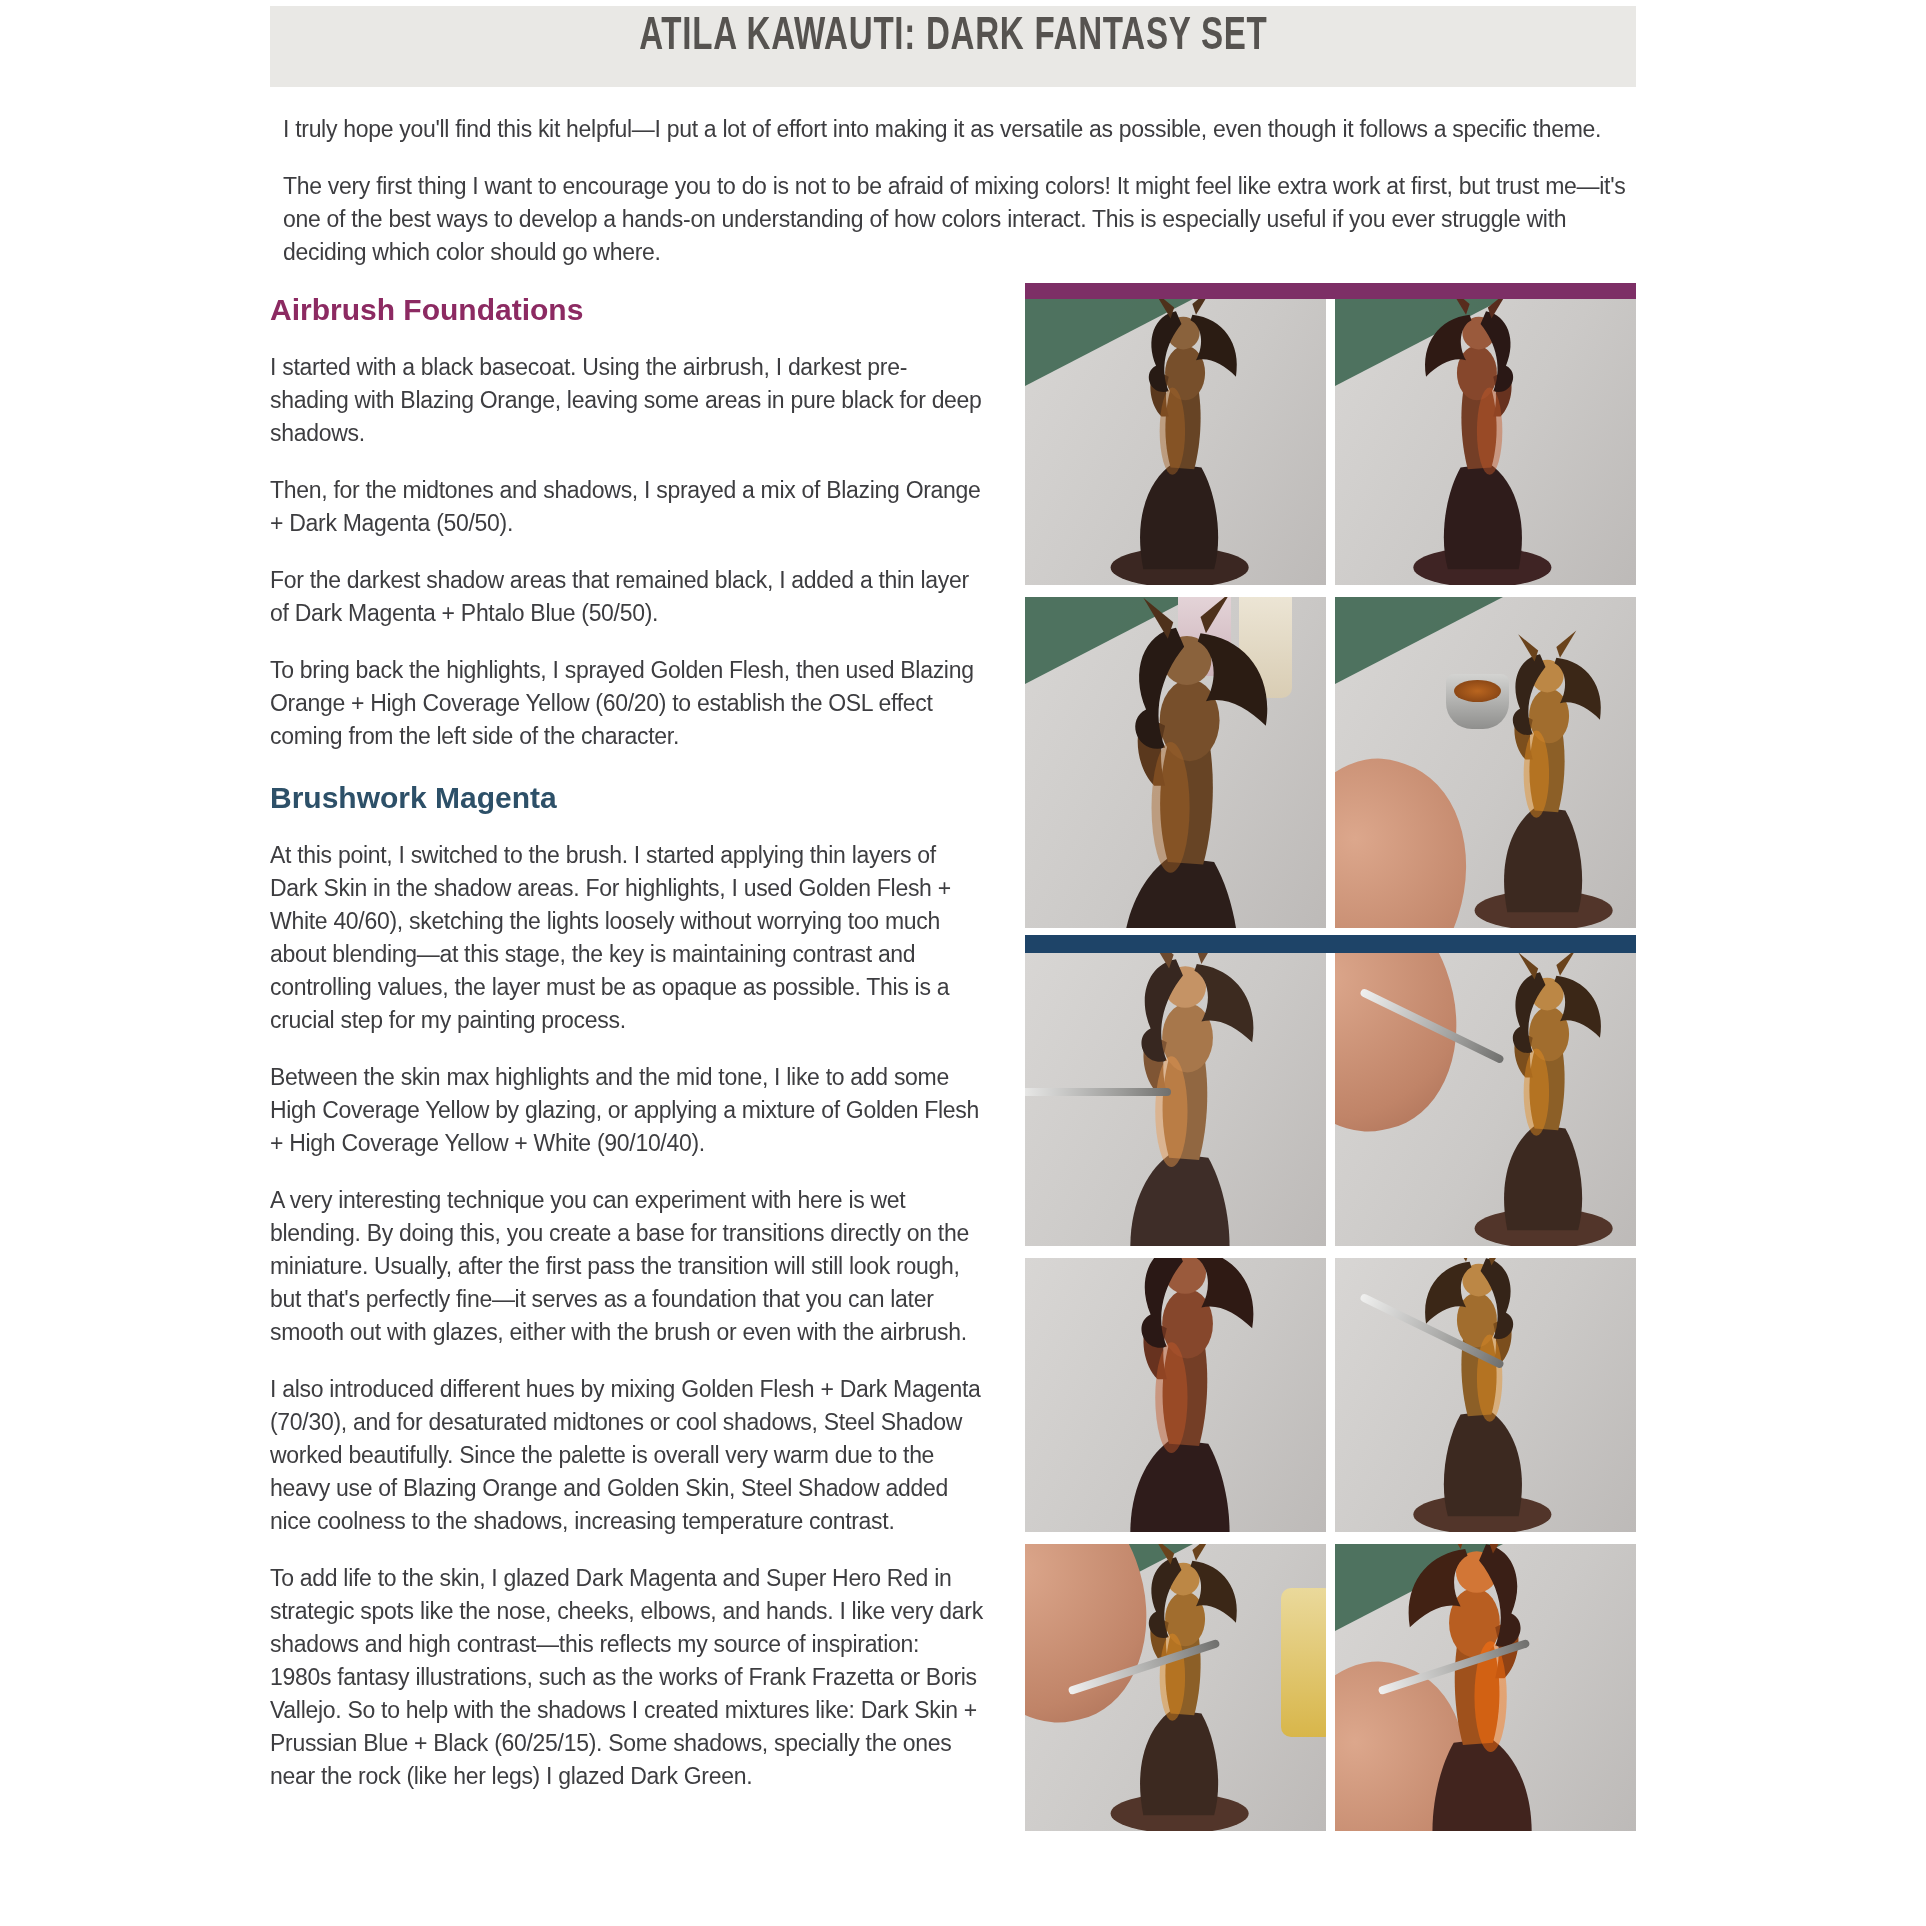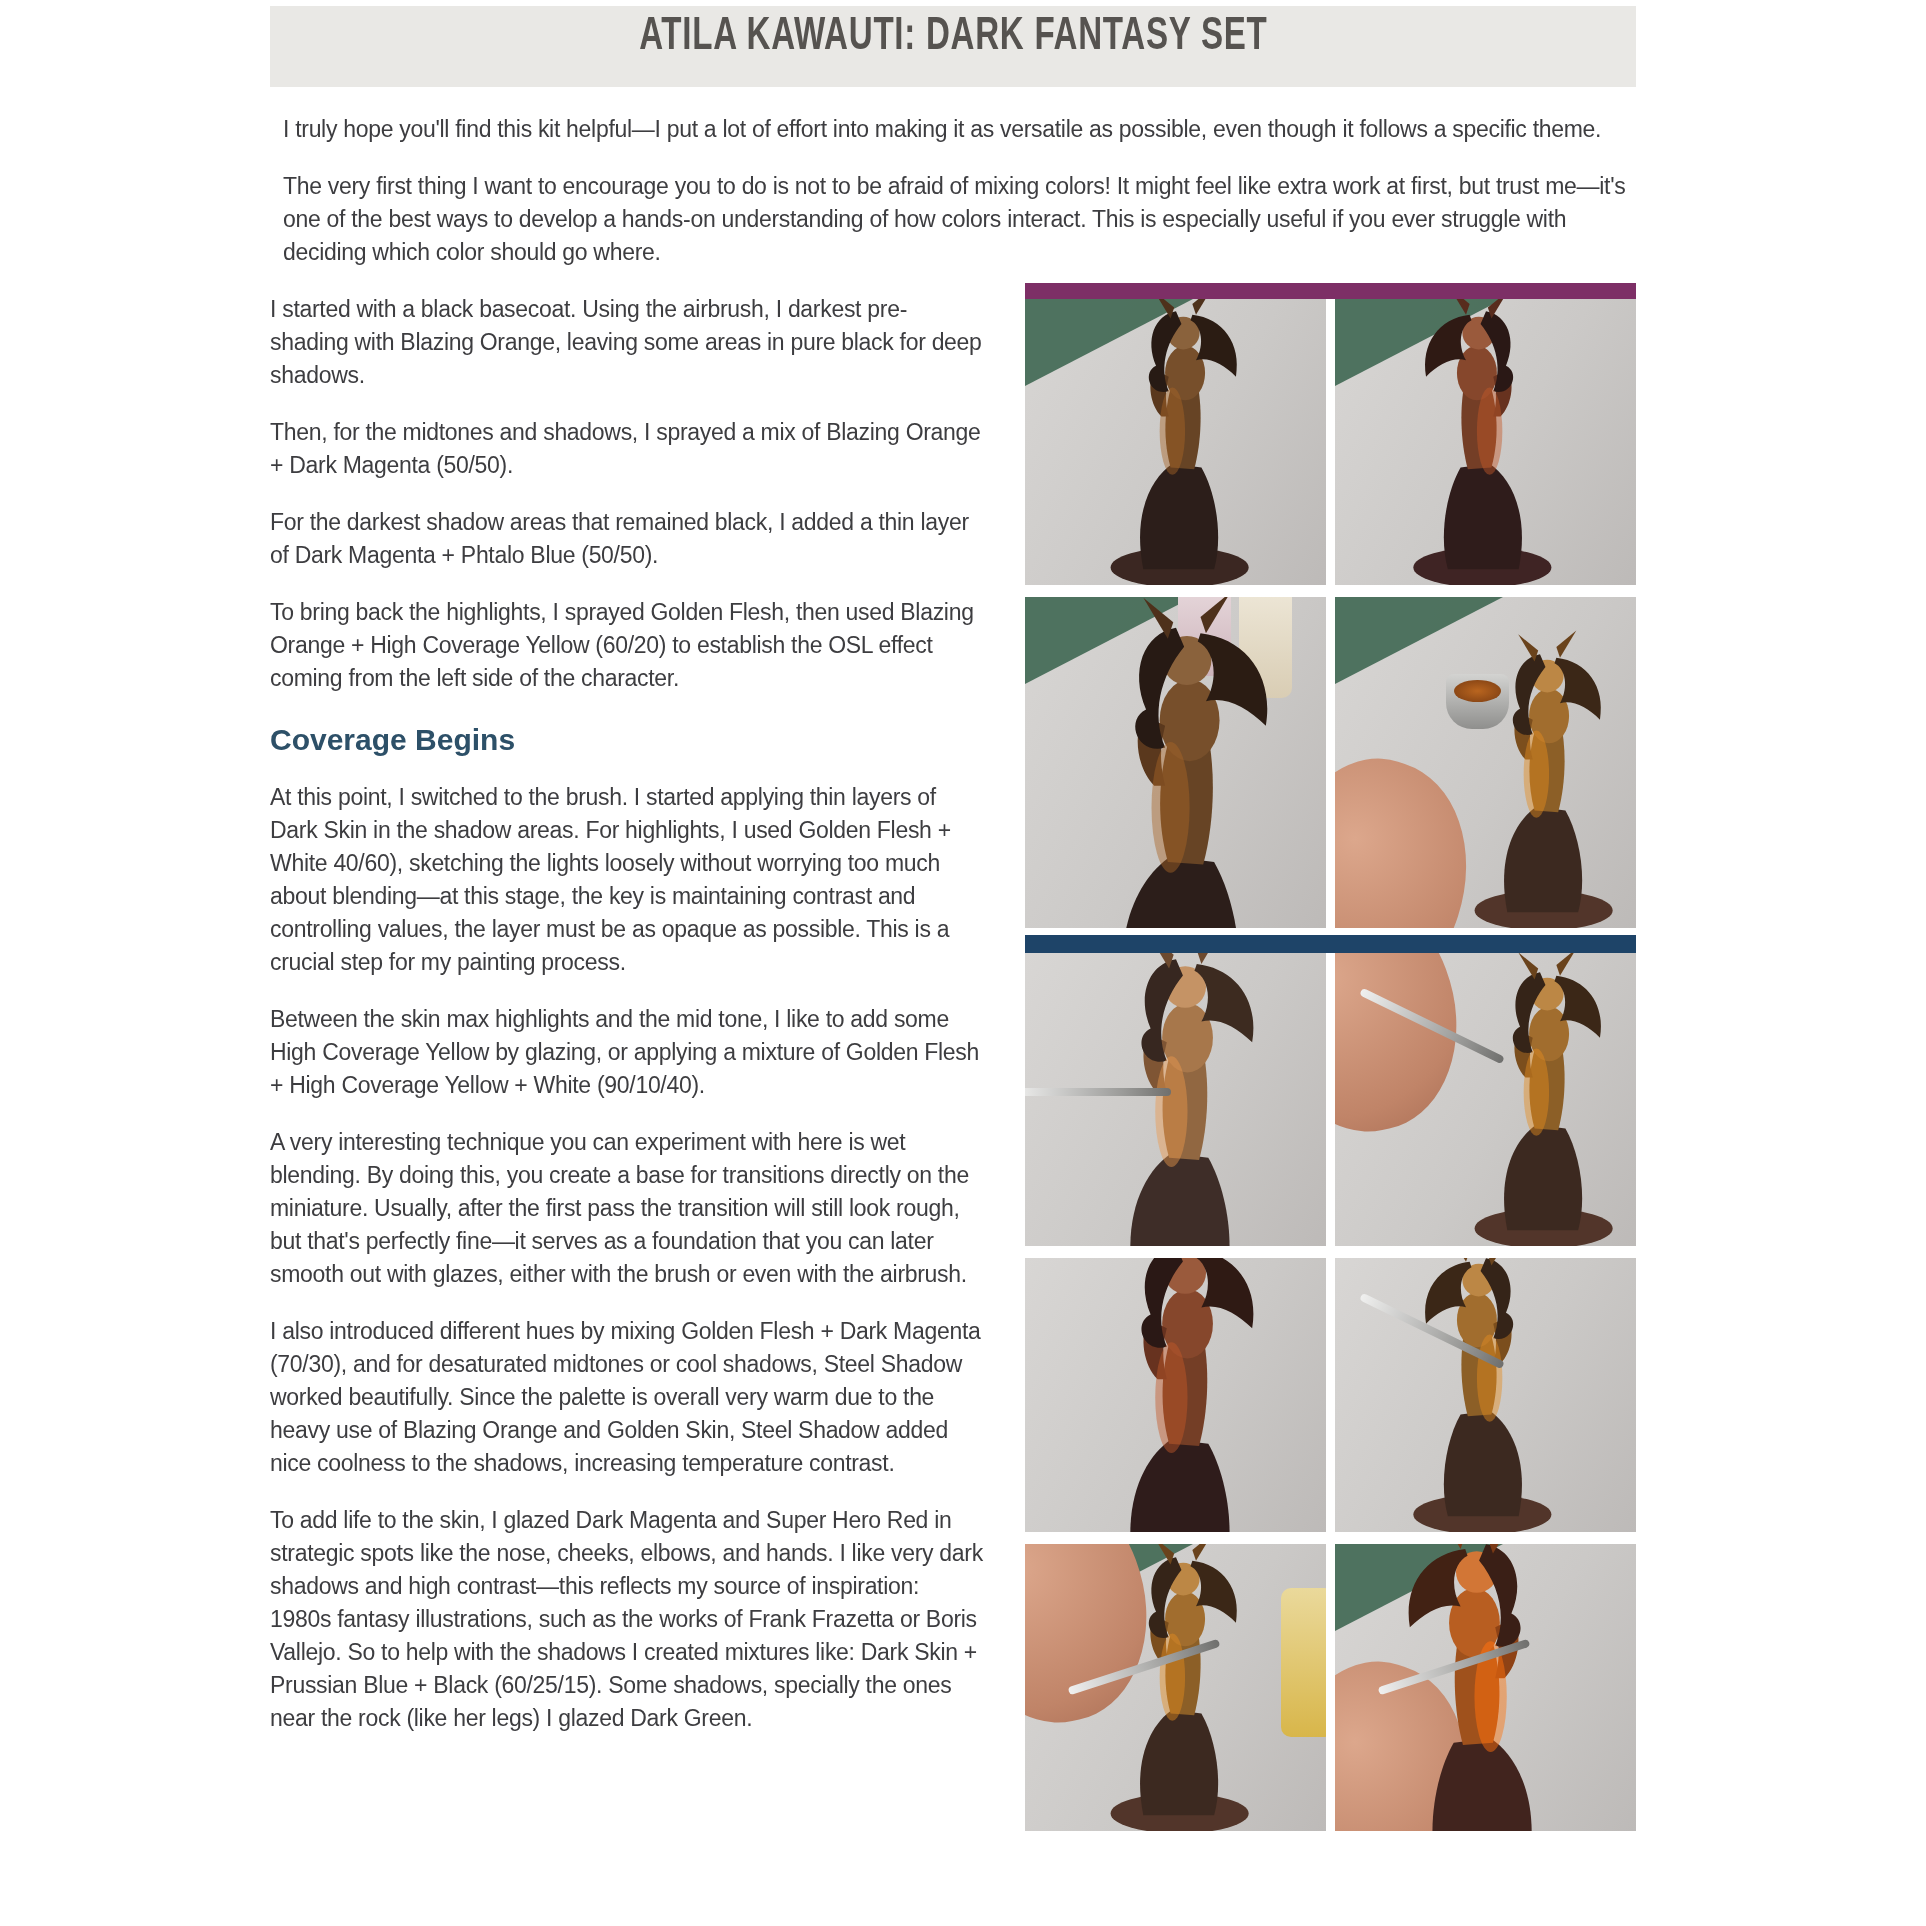--- a/index.html
+++ b/index.html
@@ -93,26 +93,27 @@
     </div>
 
     <section class="intro">
       <p class="body">I truly hope you'll find this kit helpful—I put a lot of effort into making it as versatile as possible, even though it follows a specific theme.</p>
       <p class="body">The very first thing I want to encourage you to do is not to be afraid of mixing colors! It might feel like extra work at first, but trust me—it's one of the best ways to develop a hands-on understanding of how colors interact. This is especially useful if you ever struggle with deciding which color should go where.</p>
     </section>
 
     <div class="columns">
 
       <div class="col-left">
+        <h3 class="sec h-purple">Airbrush Foundations</h3>
         <p class="body">I started with a black basecoat. Using the airbrush, I darkest pre-shading with Blazing Orange, leaving some areas in pure black for deep shadows.</p>
         <p class="body">Then, for the midtones and shadows, I sprayed a mix of Blazing Orange + Dark Magenta (50/50).</p>
         <p class="body">For the darkest shadow areas that remained black, I added a thin layer of Dark Magenta + Phtalo Blue (50/50).</p>
         <p class="body">To bring back the highlights, I sprayed Golden Flesh, then used Blazing Orange + High Coverage Yellow (60/20) to establish the OSL effect coming from the left side of the character.</p>
 
-        <h3 class="sec h-blue">Coverage Begins</h3>
+        <h3 class="sec h-blue">Brushwork Magenta</h3>
         <p class="body">At this point, I switched to the brush. I started applying thin layers of Dark Skin in the shadow areas. For highlights, I used Golden Flesh + White 40/60), sketching the lights loosely without worrying too much about blending—at this stage, the key is maintaining contrast and controlling values, the layer must be as opaque as possible. This is a crucial step for my painting process.</p>
         <p class="body">Between the skin max highlights and the mid tone, I like to add some High Coverage Yellow by glazing, or applying a mixture of Golden Flesh + High Coverage Yellow + White (90/10/40).</p>
         <p class="body">A very interesting technique you can experiment with here is wet blending. By doing this, you create a base for transitions directly on the miniature. Usually, after the first pass the transition will still look rough, but that's perfectly fine—it serves as a foundation that you can later smooth out with glazes, either with the brush or even with the airbrush.</p>
         <p class="body">I also introduced different hues by mixing Golden Flesh + Dark Magenta (70/30), and for desaturated midtones or cool shadows, Steel Shadow worked beautifully. Since the palette is overall very warm due to the heavy use of Blazing Orange and Golden Skin, Steel Shadow added nice coolness to the shadows, increasing temperature contrast.</p>
         <p class="body">To add life to the skin, I glazed Dark Magenta and Super Hero Red in strategic spots like the nose, cheeks, elbows, and hands. I like very dark shadows and high contrast—this reflects my source of inspiration: 1980s fantasy illustrations, such as the works of Frank Frazetta or Boris Vallejo. So to help with the shadows I created mixtures like: Dark Skin + Prussian Blue + Black (60/25/15). Some shadows, specially the ones near the rock (like her legs) I glazed Dark Green.</p>
       </div>
 
       <div class="col-right">
 
         <div class="block">

